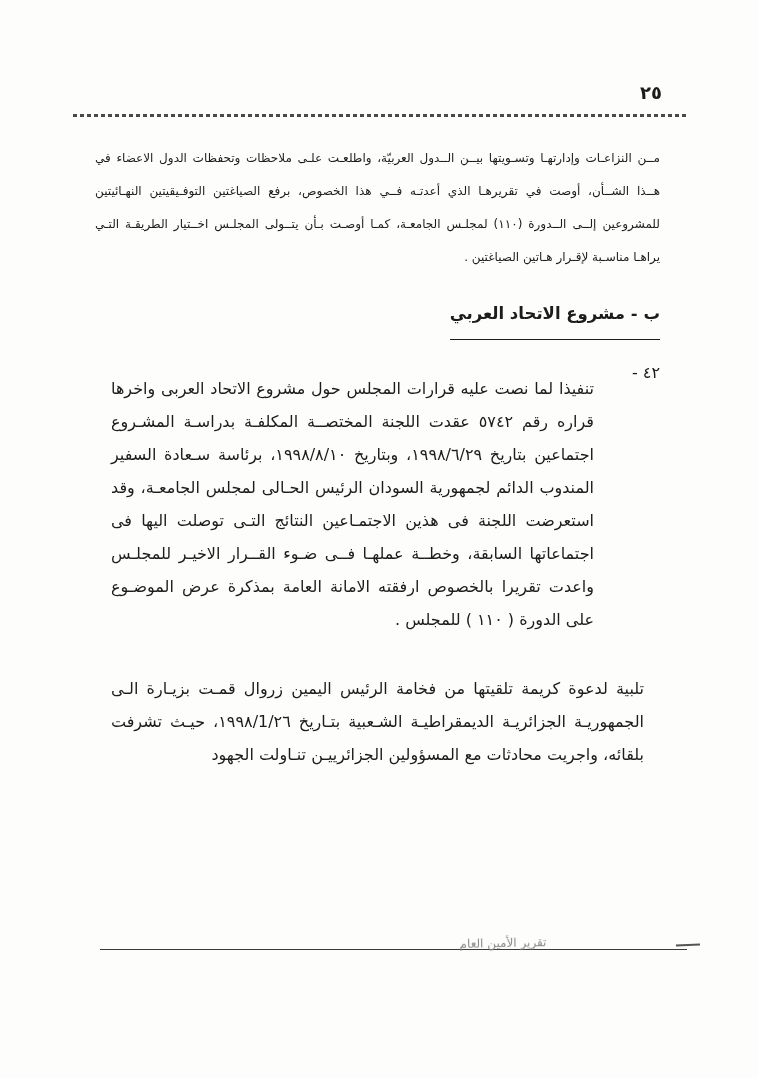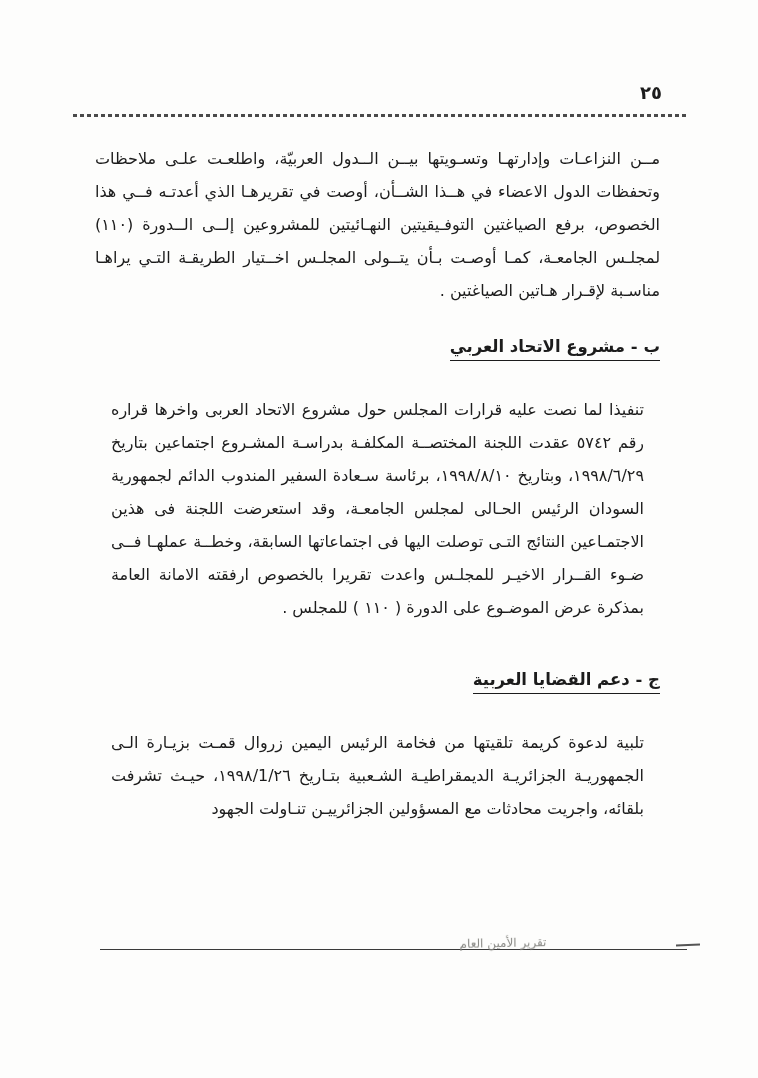--- a/index.html
+++ b/index.html
@@ -36,35 +36,35 @@
     opacity: 0.85;
   }
   .content {
     position: absolute;
     top: 142px;
     right: 98px;
     left: 95px;
   }
   .para {
     margin: 0;
-    font-size: 16px;
+    font-size: 12px;
     line-height: 33px;
     text-align: justify;
     text-align-last: right;
   }
   h2.heading {
     margin: 30px 0 16px 0;
     font-size: 16.5px;
     font-weight: bold;
     text-align: right;
   }
   h2.heading .heading-text {
     display: inline-block;
     border-bottom: 1.6px solid #1c1c1c;
-    padding-bottom: 4px;
+    padding-bottom: 16px;
   }
   .item {
     display: flex;
     margin: 4px 0 0 0;
   }
   .item .num {
     flex: 0 0 50px;
     width: 50px;
     font-size: 16px;
     line-height: 33px;
@@ -119,26 +119,24 @@
 
   <div class="content">
 
     <p class="para">مــن النزاعـات وإدارتهـا وتسـويتها بيــن الــدول العربيّة، واطلعـت علـى ملاحظات وتحفظات الدول الاعضاء في هــذا الشــأن، أوصت في تقريرهـا الذي أعدتـه فــي هذا الخصوص، برفع الصياغتين التوفـيقيتين النهـائيتين للمشروعين إلــى الــدورة (١١٠) لمجلـس الجامعـة، كمـا أوصـت بـأن يتــولى المجلـس اخــتيار الطريقـة التـي يراهـا مناسـبة لإقـرار هـاتين الصياغتين .</p>
 
     <h2 class="heading">
       <span class="heading-text">ب -  مشروع الاتحاد العربي</span>
     </h2>
 
     <div class="item">
+      <span class="num">٤٢ -</span>
       <p class="item-text">تنفيذا لما نصت عليه قرارات المجلس حول مشروع الاتحاد العربى  واخرها قراره رقم ٥٧٤٢ عقدت اللجنة المختصــة المكلفـة بدراسـة المشـروع اجتماعين بتاريخ ١٩٩٨/٦/٢٩، وبتاريخ ١٩٩٨/٨/١٠، برئاسة سـعادة السفير المندوب الدائم لجمهورية السودان الرئيس الحـالى لمجلس الجامعـة، وقد استعرضت اللجنة فى هذين الاجتمـاعين النتائج التـى توصلت اليها فى اجتماعاتها السابقة، وخطــة عملهـا فــى ضـوء القــرار الاخيـر للمجلـس واعدت تقريرا بالخصوص ارفقته الامانة العامة بمذكرة  عرض الموضـوع على الدورة ( ١١٠ ) للمجلس .</p>
     </div>
 
-    <h2 class="heading">
-      <span class="heading-text">ج -  دعم القضايا العربية</span>
-    </h2>
 
     <div class="item">
       <p class="item-text">تلبية لدعوة كريمة تلقيتها من فخامة الرئيس اليمين زروال قمـت بزيـارة الـى الجمهوريـة الجزائريـة الديمقراطيـة الشـعبية بتـاريخ ١٩٩٨/1/٢٦، حيـث تشرفت بلقائه، واجريت محادثات مع المسؤولين الجزائرييـن تنـاولت الجهود</p>
     </div>
 
   </div>
 
   <div class="footer-rule"></div>
   <div class="footer-tick"></div>
   <div class="footer-note">تقرير الأمين العام</div>

